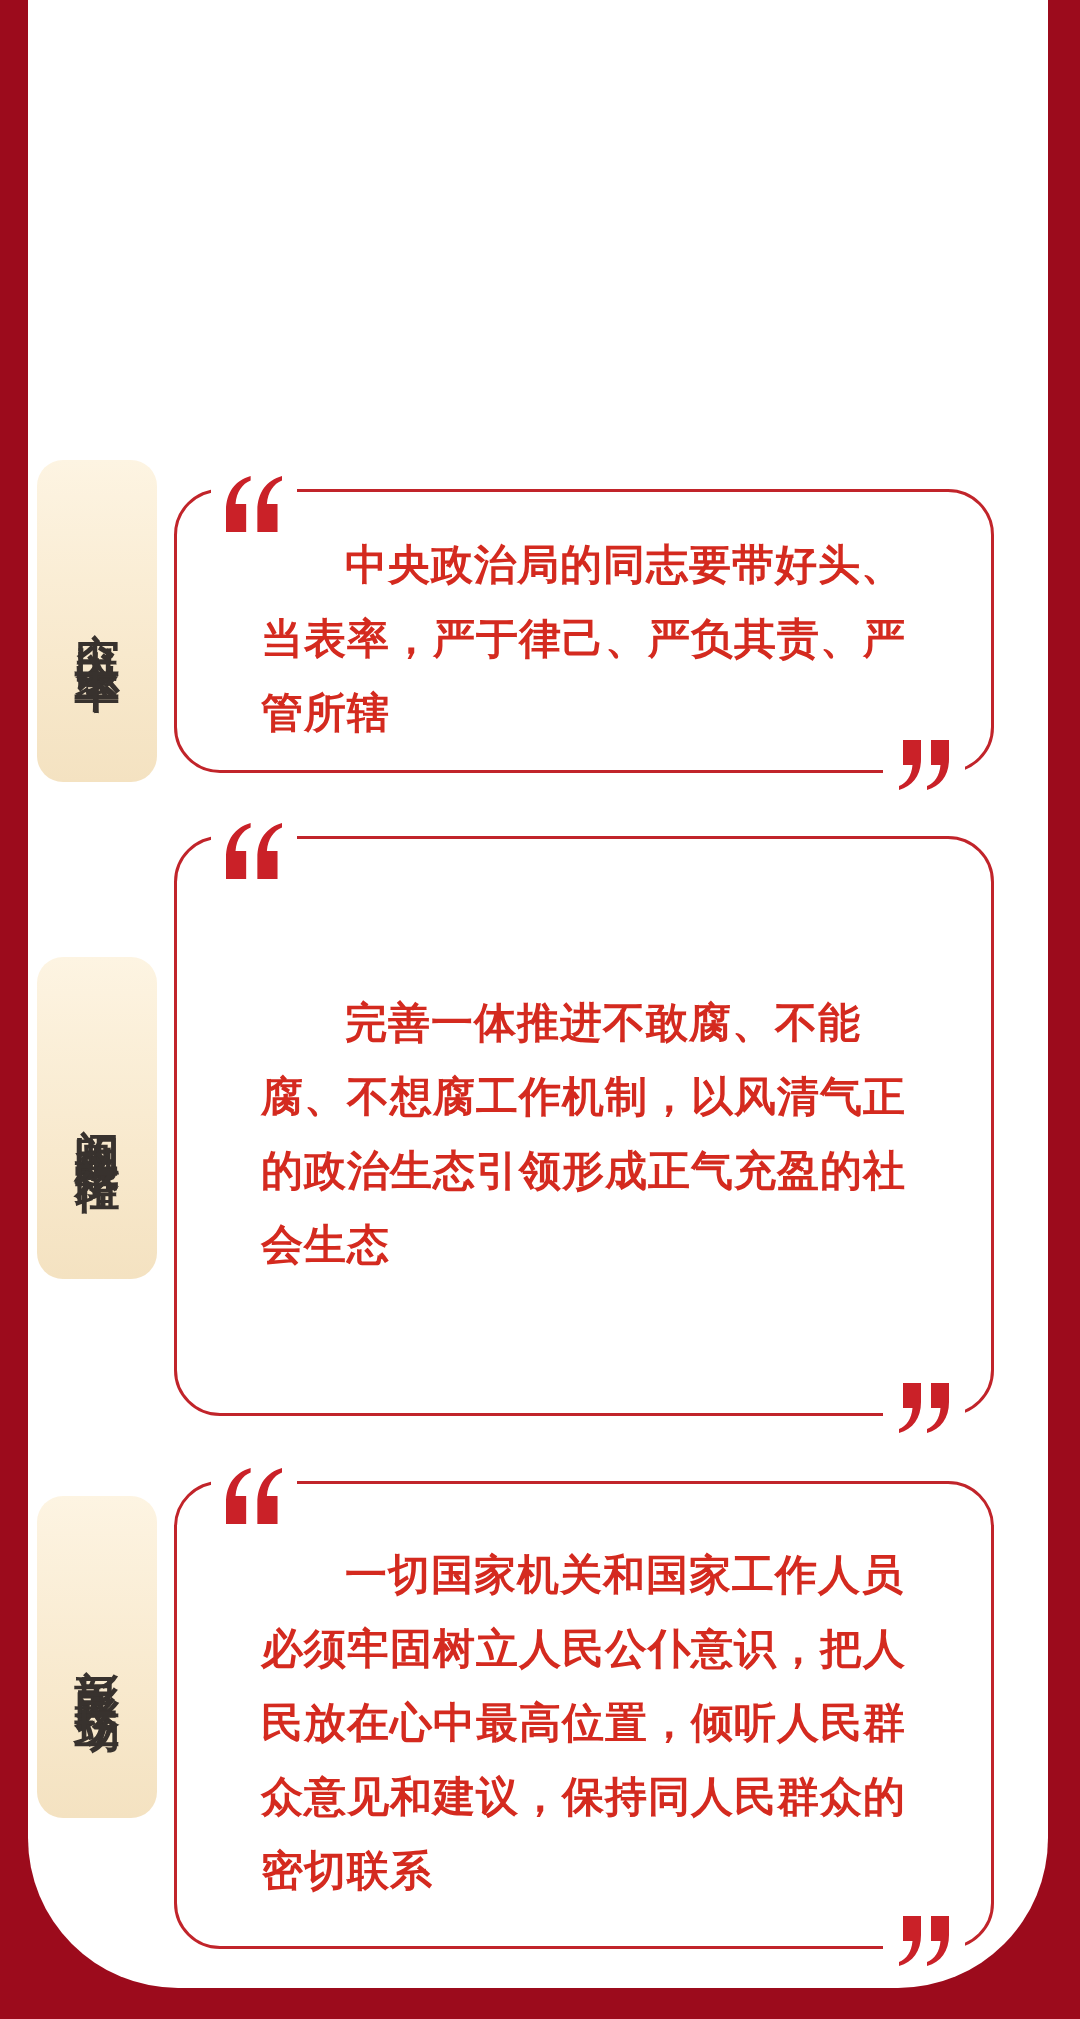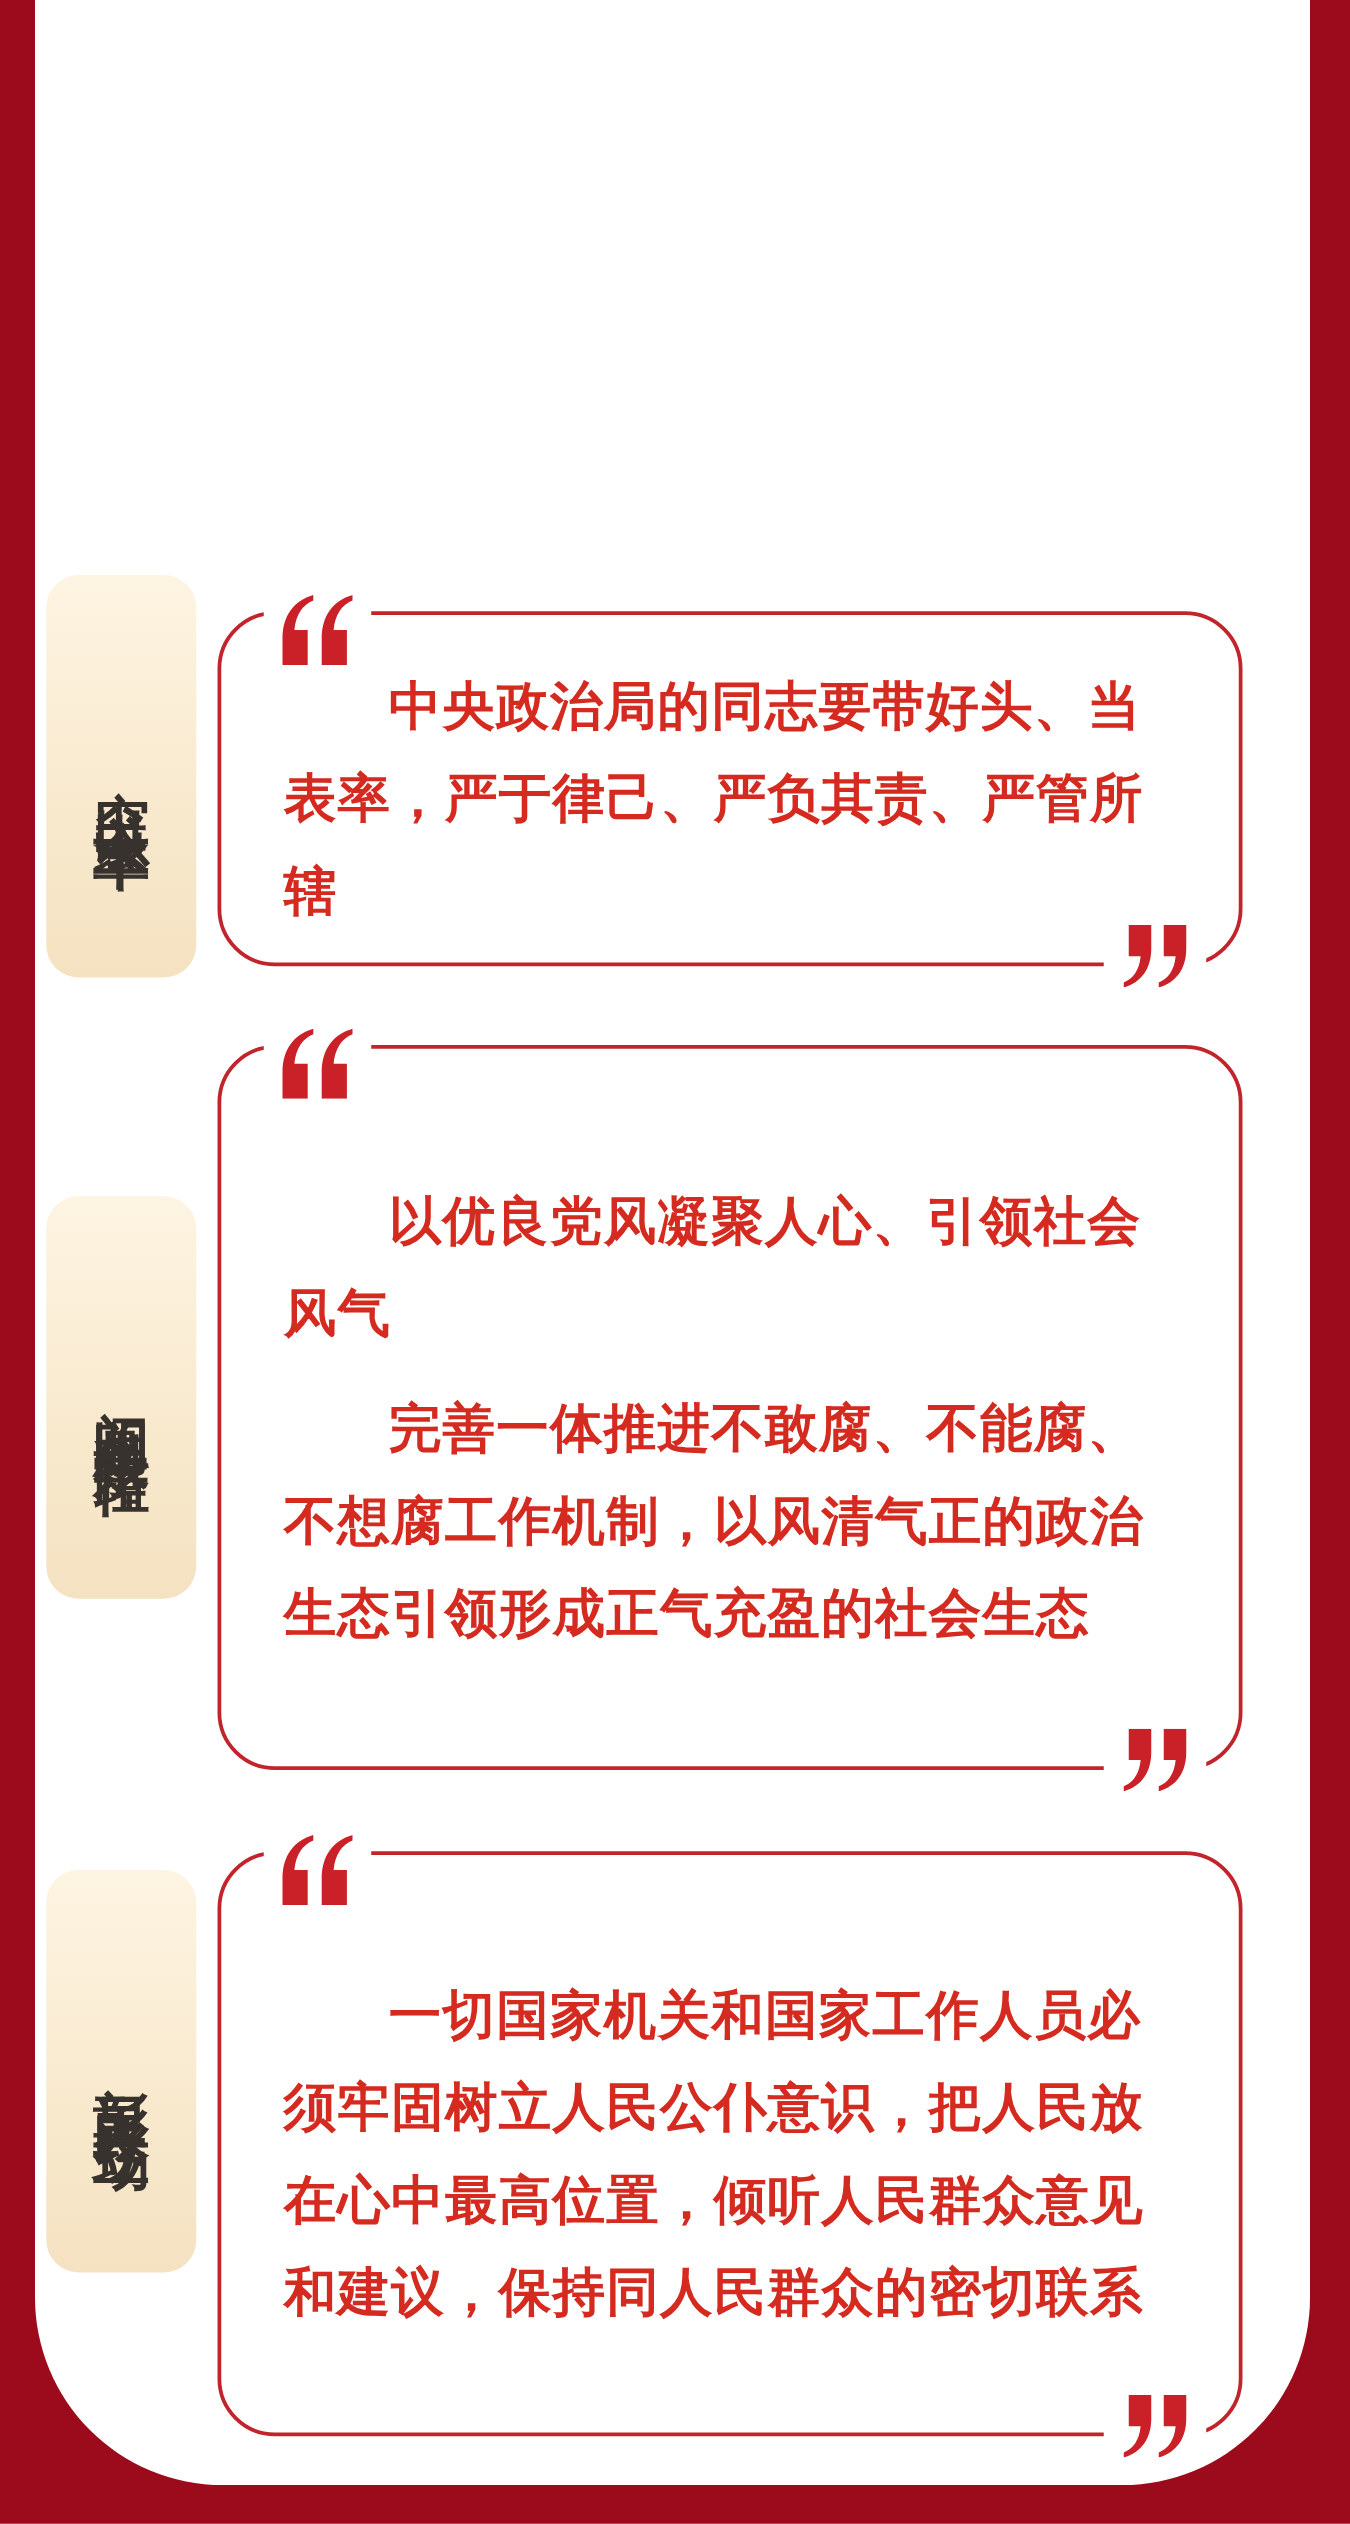--- a/index.html
+++ b/index.html
@@ -52,21 +52,21 @@
     border:3px solid #c1242a; border-radius:46px;
     background:#ffffff;
     display:flex; flex-direction:column; justify-content:center;
     padding:34px 50px 18px 50px;
   }
   .card1 { top:489px; height:284px; }
   .card2 { top:836px; height:580px; }
   .card3 { top:1481px; height:468px; }
   .card p {
     font-size:42px; line-height:74px; font-weight:bold;
-    color:#d42a1f; text-indent:2em; letter-spacing:1px;
+    color:#d42a1f; text-indent:2em; letter-spacing:1px;margin-left:34px;
   }
   .card2 p + p { margin-top:18px; }
   .qmark {
     position:absolute; line-height:0;
     background:#ffffff; padding:6px 14px;
   }
   .qmark svg { display:block; }
   .q-open  { top:-22px; left:34px; }
   .q-close { bottom:-26px; right:26px; }
   .q-close svg { transform:rotate(180deg); }
@@ -99,21 +99,20 @@
   <div class="tab tab2">
     <span>阐明科学路径</span>
   </div>
   <section class="card card2">
     <span class="qmark q-open">
       <svg width="58" height="56" viewBox="0 0 100 100" fill="#ca2128" xmlns="http://www.w3.org/2000/svg">
         <path d="M44,0 C16,8 0,30 0,62 L0,100 L36,100 L36,50 L17,50 C19,28 29,14 44,8 Z"></path>
         <path d="M100,0 C72,8 56,30 56,62 L56,100 L92,100 L92,50 L73,50 C75,28 85,14 100,8 Z"></path>
       </svg>
     </span>
-    <p>以优良党风凝聚人心、引领社会风气</p>
     <p>完善一体推进不敢腐、不能腐、不想腐工作机制，以风清气正的政治生态引领形成正气充盈的社会生态</p>
     <span class="qmark q-close">
       <svg width="54" height="50" viewBox="0 0 100 100" fill="#ca2128" xmlns="http://www.w3.org/2000/svg">
         <path d="M44,0 C16,8 0,30 0,62 L0,100 L36,100 L36,50 L17,50 C19,28 29,14 44,8 Z"></path>
         <path d="M100,0 C72,8 56,30 56,62 L56,100 L92,100 L92,50 L73,50 C75,28 85,14 100,8 Z"></path>
       </svg>
     </span>
   </section>
 
   <div class="tab tab3">

